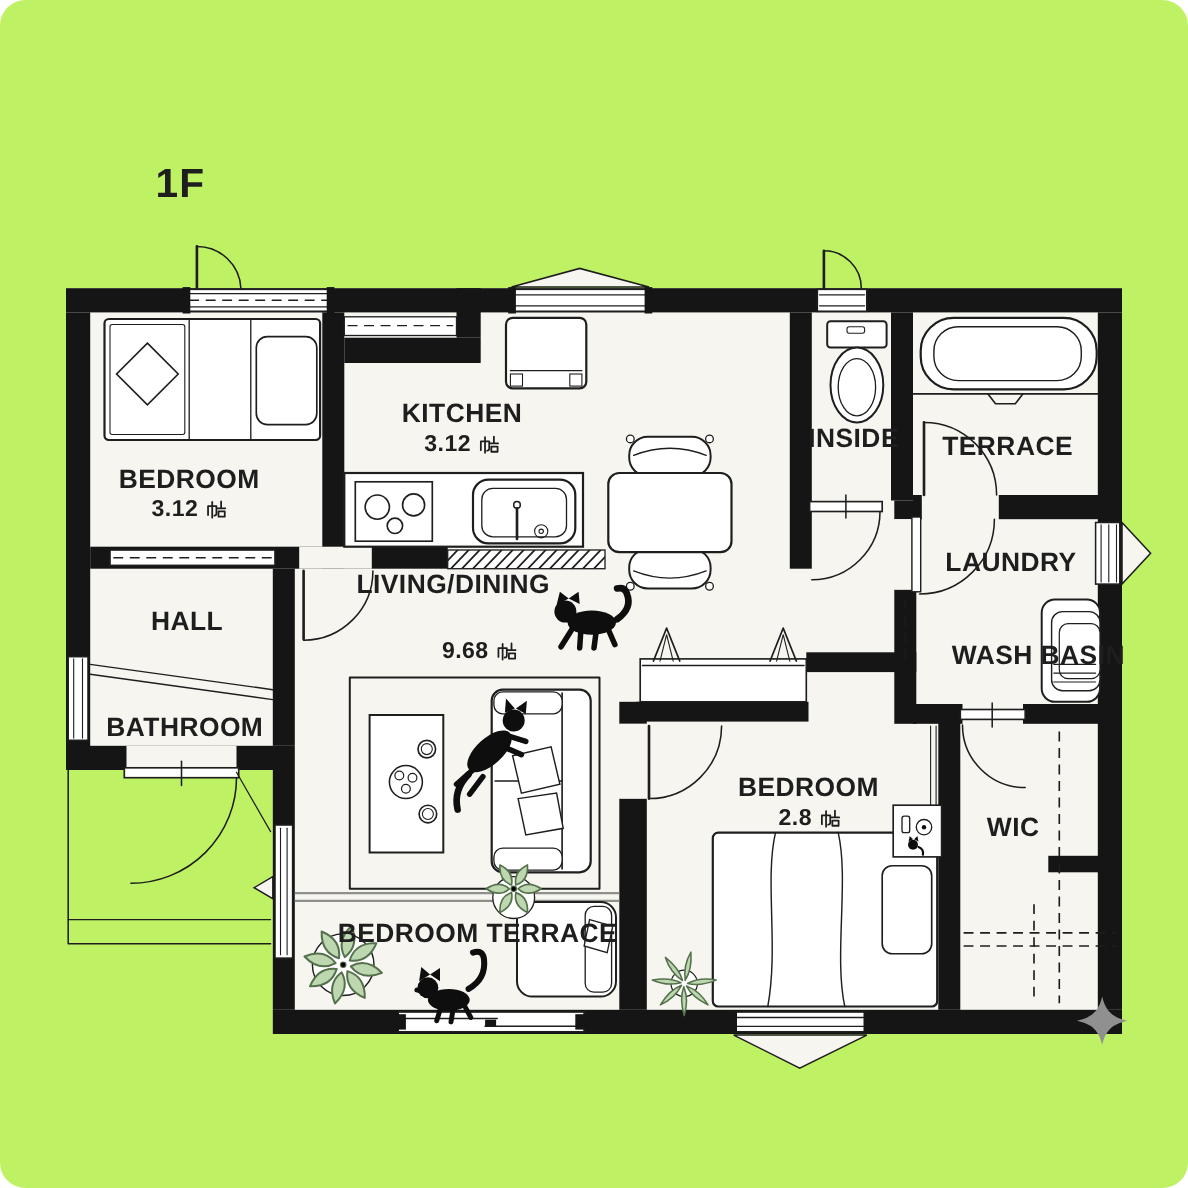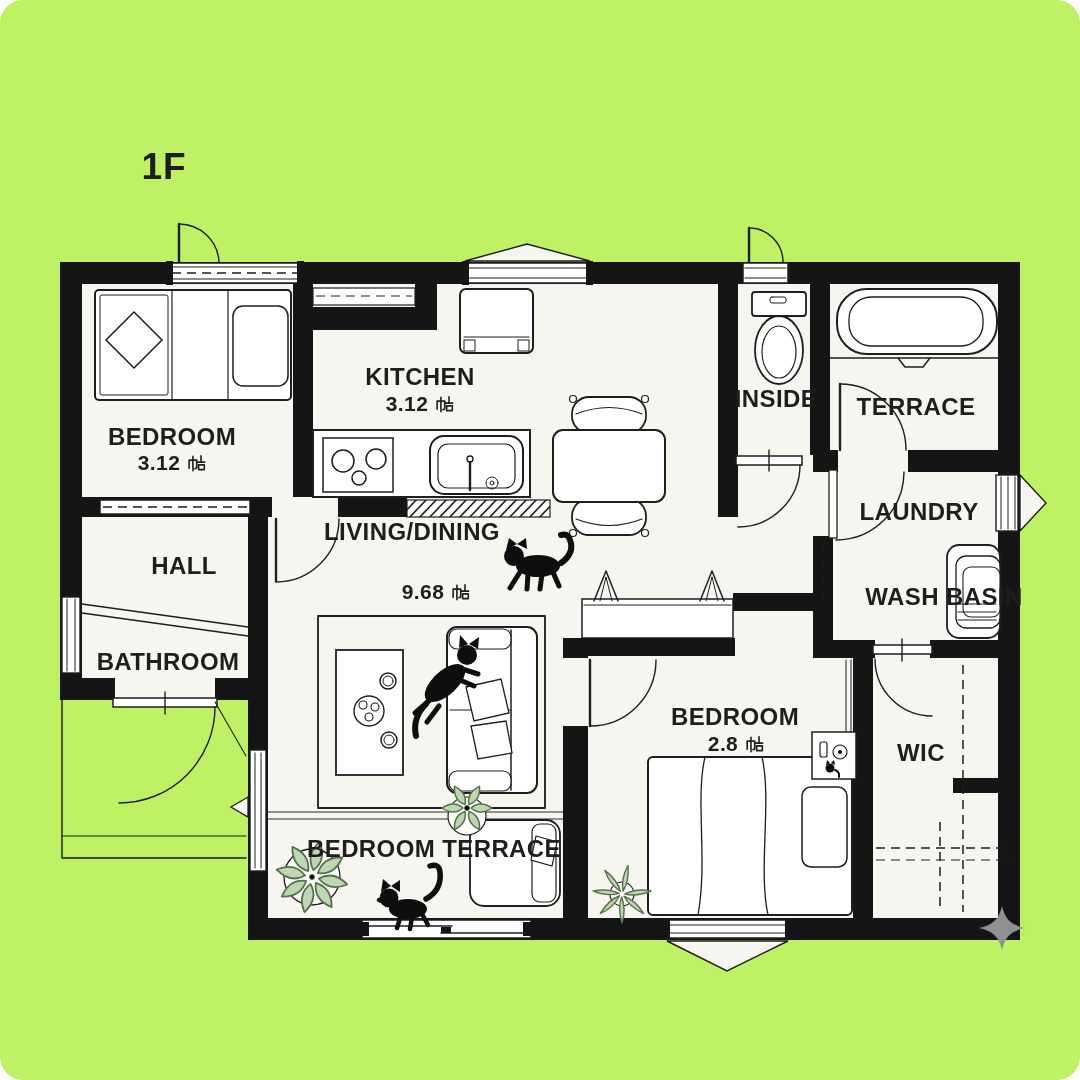--- a/index.html
+++ b/index.html
@@ -438,21 +438,21 @@
   <span>3.12</span>
   <svg class="jou" viewBox="0 0 20 20" aria-label="帖">
         <path d="M6.5,2.5 V17.5 M2.5,6.5 H10.5 M2.5,6.5 V15 M10.5,6.5 V13.5 q0,2 -2,2 M15,2 V8.5 M11.5,8.5 H19 M12.5,11.5 H18.5 V16.5 H12.5 Z"></path>
       </svg>
 </div>
 
 <div class="lbl" style="left:776px;top:399px">INSIDE</div>
 <div class="lbl" style="left:916px;top:407px">TERRACE</div>
 <div class="lbl" style="left:919px;top:512px">LAUNDRY</div>
 <div class="lbl" style="left:944px;top:597px">WASH BASIN</div>
-<div class="lbl" style="left:184px;top:566px">HALL</div>
+<div class="lbl" style="left:170px;top:566px">HALL</div>
 <div class="lbl" style="left:168px;top:662px">BATHROOM</div>
 
 <div class="lbl" style="left:412px;top:532px">LIVING/DINING</div>
 <div class="lbl sz" style="left:436px;top:592px">
   <span>9.68</span>
   <svg class="jou" viewBox="0 0 20 20" aria-label="帖">
         <path d="M6.5,2.5 V17.5 M2.5,6.5 H10.5 M2.5,6.5 V15 M10.5,6.5 V13.5 q0,2 -2,2 M15,2 V8.5 M11.5,8.5 H19 M12.5,11.5 H18.5 V16.5 H12.5 Z"></path>
       </svg>
 </div>
 

